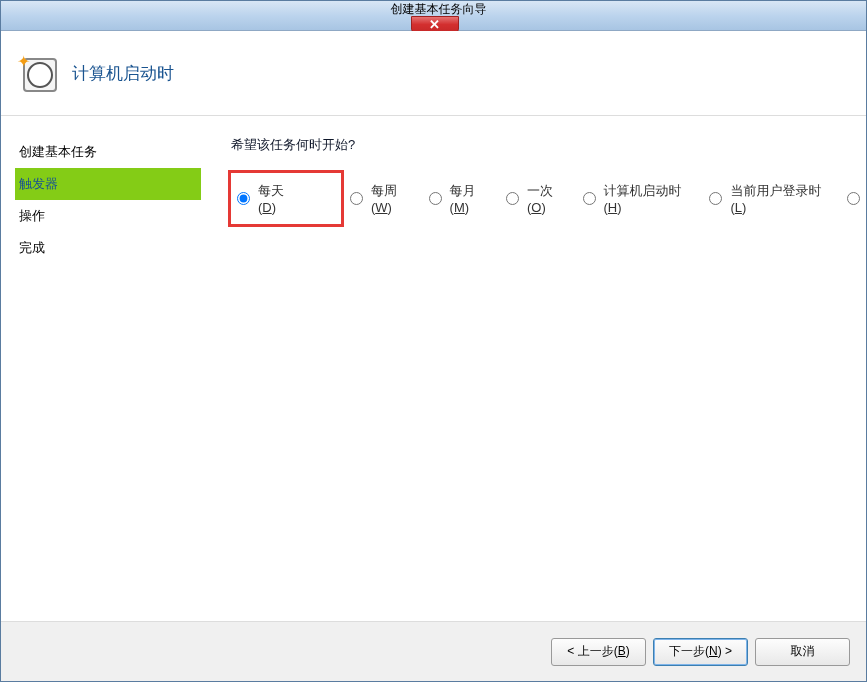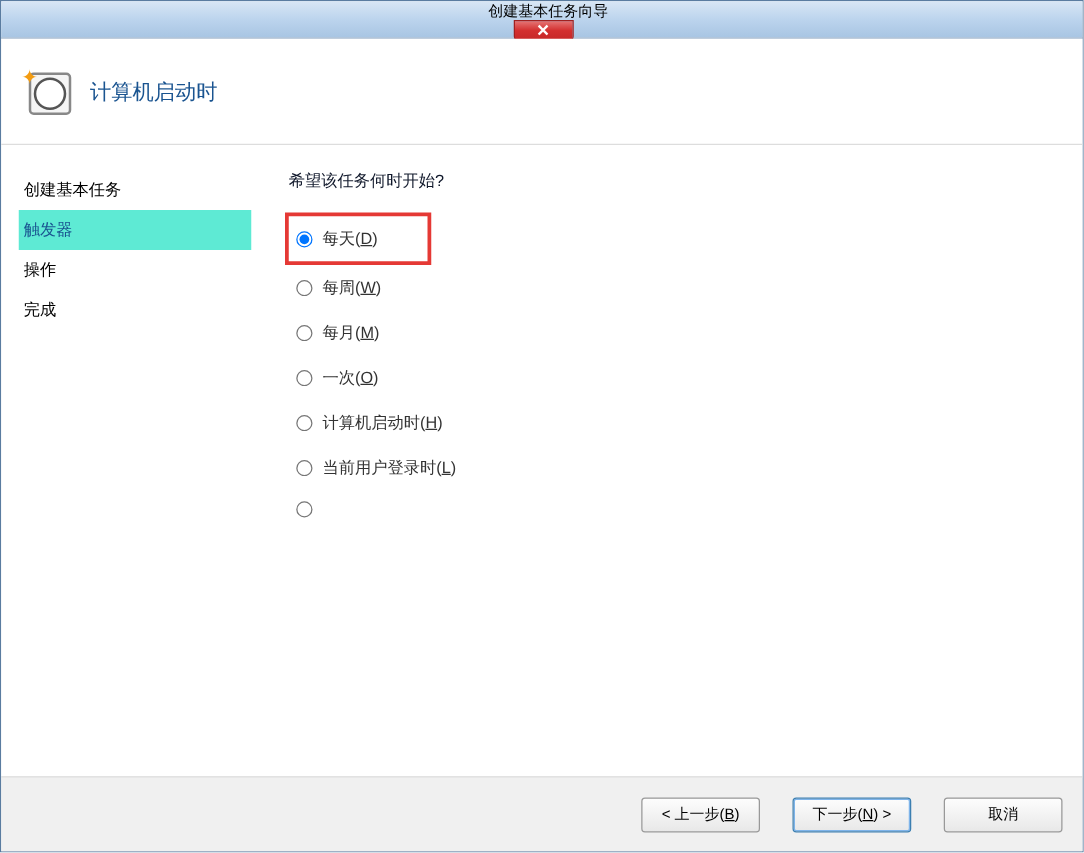--- a/index.html
+++ b/index.html
@@ -125,39 +125,39 @@
     }
     
     .sidebar-item {
       font-size: 13px;
       padding: 7px 4px;
       cursor: pointer;
       color: #000000;
     }
     
     .sidebar-item.active {
-      background: #5eead4;
+      background: #84cc16;
       color: #1a5490;
     }
     
     .main-panel {
       flex: 1;
       padding-top: 20px;
       padding-left: 30px;
     }
     
     .question-label {
       font-size: 13px;
       color: #0f172a;
       margin-bottom: 16px;
     }
     
     .radio-group {
       display: flex;
-      flex-direction: column;
+      flex-direction: row;
       gap: 0;
     }
     
     .radio-item {
       display: flex;
       align-items: center;
       gap: 8px;
       padding: 9px 6px;
       font-size: 13px;
       color: #333;
@@ -182,21 +182,21 @@
       text-decoration: underline;
     }
     
     .footer {
       height: 60px;
       border-top: 1px solid #ddd;
       display: flex;
       align-items: center;
       justify-content: flex-end;
       padding-right: 16px;
-      gap: 26px;
+      gap: 7px;
       background: #f0f0f0;
     }
     
     .footer-button {
       min-width: 95px;
       height: 28px;
       background: linear-gradient(to bottom, #fdfdfd, #e8e8e8);
       border: 1px solid #999;
       border-radius: 3px;
       font-size: 12px;

